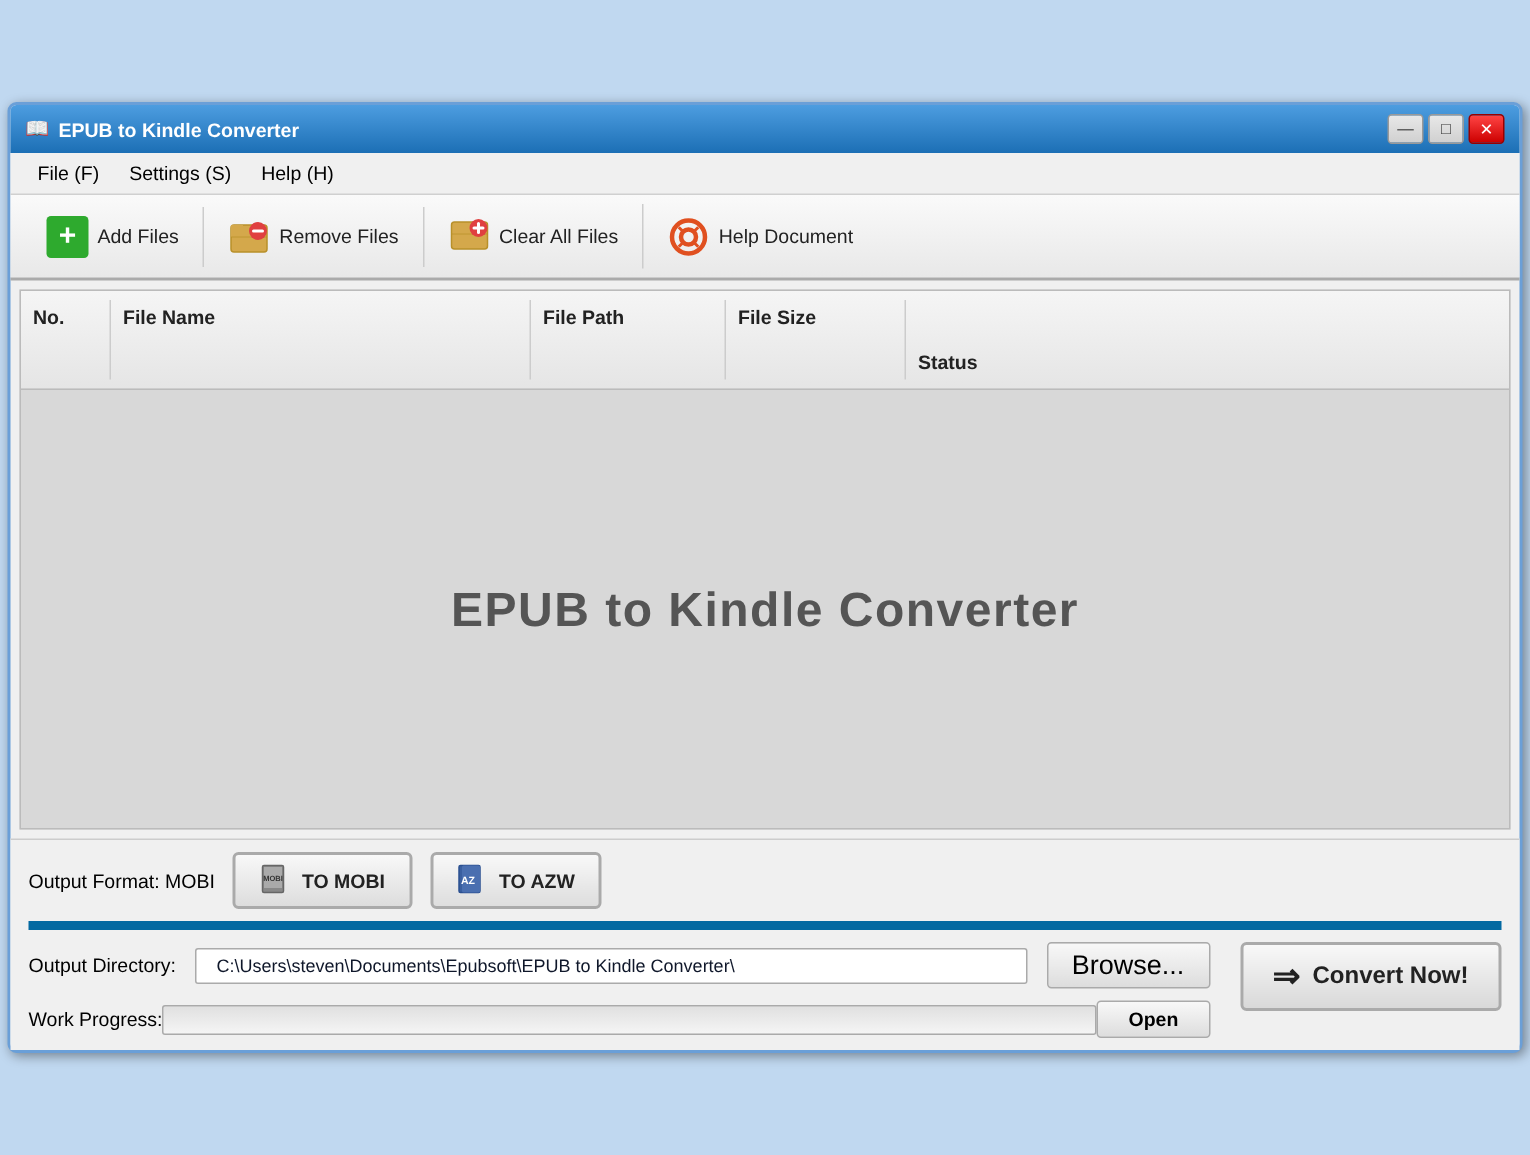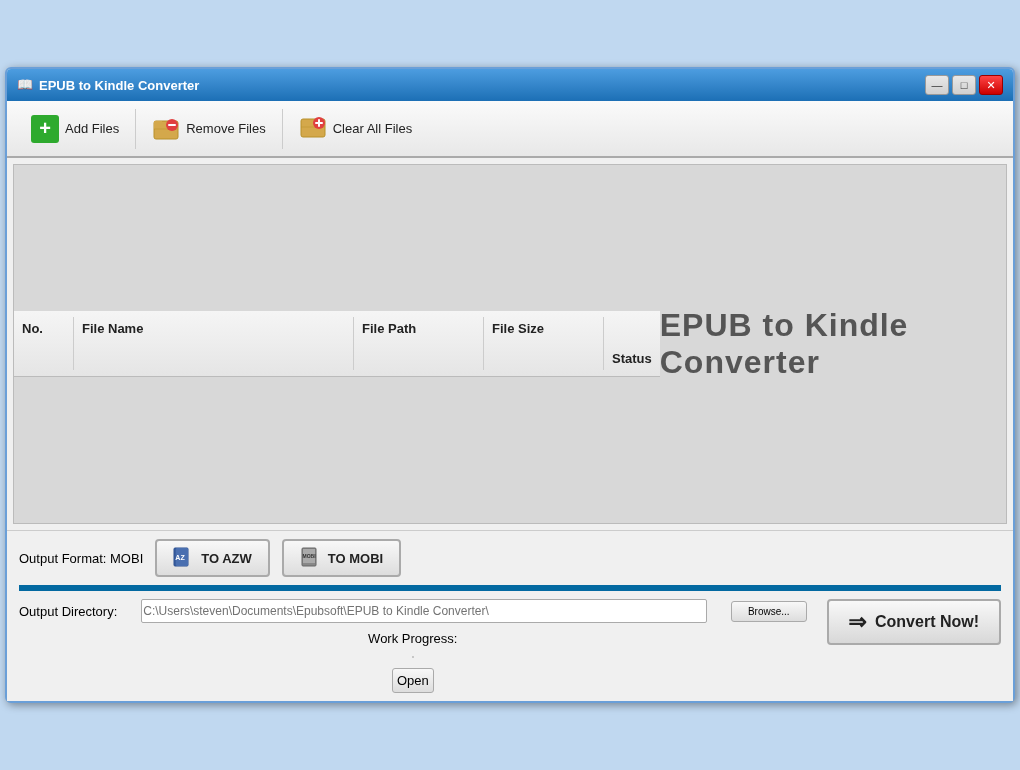--- a/index.html
+++ b/index.html
@@ -130,23 +130,22 @@
       align-items: center;
       justify-content: center;
     }
     
     .file-table-container {
       flex: 1;
       background: #d8d8d8;
       border: 1px solid #bbb;
       margin: 6px;
       display: flex;
-      flex-direction: row;
+      flex-direction: column;
       min-height: 360px;
-      align-items: center;
     }
     .table-header {
       display: grid;
       grid-template-columns: 60px 280px 130px 120px 1fr;
       background: linear-gradient(to bottom, #f5f5f5, #e5e5e5);
       border-bottom: 1px solid #bbb;
       padding: 6px 0;
     }
     .table-header-cell {
       padding: 4px 8px;
@@ -203,85 +202,84 @@
     .format-btn-icon {
       width: 22px;
       height: 22px;
       display: flex;
       align-items: center;
       justify-content: center;
     }
     .output-dir-row {
       display: flex;
       align-items: center;
-      gap: 24px;
+      gap: 13px;
       margin-bottom: 8px;
     }
     .output-dir-label {
       font-size: 13px;
       font-weight: 500;
       white-space: nowrap;
     }
     .output-dir-path {
       flex: 1;
-      padding: 4px 1px;
+      padding: 4px 13px;
       border: 1px solid #aaa;
       background: white;
       font-size: 12px;
-      color: #737373;
+      color: #0f172a;
       border-radius: 2px;
     }
     .browse-btn {
       padding: 4px 16px;
       background: linear-gradient(to bottom, #f8f8f8, #ddd);
       border: 1px solid #aaa;
       border-radius: 3px;
       cursor: pointer;
-      font-size: 10px;
+      font-size: 18px;
     }
     .convert-btn {
       display: flex;
       align-items: center;
       gap: 8px;
       padding: 8px 20px;
       background: linear-gradient(to bottom, #f8f8f8, #d8d8d8);
       border: 2px solid #aaa;
       border-radius: 4px;
       cursor: pointer;
       font-size: 16px;
       font-weight: 700;
       color: #222;
       margin-left: 10px;
       white-space: nowrap;
     }
     .progress-row {
       display: flex;
       align-items: center;
-      gap: 10px;
-      flex-direction: column;
     }
     .progress-label {
       font-size: 13px;
       font-weight: 500;
       white-space: nowrap;
     }
     .progress-bar-container {
       flex: 1;
       height: 20px;
       background: linear-gradient(to bottom, #e0e0e0, #f5f5f5);
       border: 1px solid #aaa;
       border-radius: 2px;
     }
     .open-btn {
-      padding: 4px 4px;
+      padding: 4px 20px;
       background: linear-gradient(to bottom, #f8f8f8, #ddd);
       border: 1px solid #aaa;
       border-radius: 3px;
       cursor: pointer;
       font-size: 13px;
+      font-weight: bold;
     }
     .bottom-left {
       flex: 1;
     }
     .bottom-right {
       display: flex;
       align-items: center;
     }
   </style>
 </head>
@@ -294,20 +292,25 @@
       <span class="title-bar-icon">📖</span>
       <span class="title-text">EPUB to Kindle Converter</span>
     </div>
     <div class="title-buttons">
       <div class="title-btn">—</div>
       <div class="title-btn">□</div>
       <div class="title-btn close">✕</div>
     </div>
   </div>
 
+  <div class="menu-bar">
+    <div class="menu-item">File (F)</div>
+    <div class="menu-item">Settings (S)</div>
+    <div class="menu-item">Help (H)</div>
+  </div>
 
   <div class="toolbar">
     <div class="toolbar-btn">
       <span class="icon-add">+</span>
       <span>Add Files</span>
     </div>
     <div class="toolbar-btn">
       <span class="icon-remove">
         <svg viewBox="0 0 28 28" xmlns="http://www.w3.org/2000/svg">
           <rect x="2" y="6" width="24" height="18" rx="2" fill="#d4a84b" stroke="#b8902a" stroke-width="1"></rect>
@@ -324,58 +327,71 @@
         <svg viewBox="0 0 28 28" xmlns="http://www.w3.org/2000/svg">
           <rect x="2" y="6" width="24" height="18" rx="2" fill="#d4a84b" stroke="#b8902a" stroke-width="1"></rect>
           <path d="M2 14 h24" stroke="#b8902a" stroke-width="0.5"></path>
           <circle cx="20" cy="10" r="6" fill="#e04040"></circle>
           <line x1="17" y1="10" x2="23" y2="10" stroke="white" stroke-width="2" stroke-linecap="round"></line>
           <line x1="20" y1="7" x2="20" y2="13" stroke="white" stroke-width="2" stroke-linecap="round"></line>
         </svg>
       </span>
       <span>Clear All Files</span>
     </div>
+    <div class="toolbar-btn">
+      <span class="icon-help">
+        <svg viewBox="0 0 28 28" xmlns="http://www.w3.org/2000/svg">
+          <circle cx="14" cy="14" r="11" fill="none" stroke="#e05020" stroke-width="3"></circle>
+          <circle cx="14" cy="14" r="5" fill="none" stroke="#e05020" stroke-width="3"></circle>
+          <line x1="7.5" y1="7.5" x2="10.5" y2="10.5" stroke="#e05020" stroke-width="2"></line>
+          <line x1="17.5" y1="17.5" x2="20.5" y2="20.5" stroke="#e05020" stroke-width="2"></line>
+          <line x1="20.5" y1="7.5" x2="17.5" y2="10.5" stroke="#e05020" stroke-width="2"></line>
+          <line x1="7.5" y1="20.5" x2="10.5" y2="17.5" stroke="#e05020" stroke-width="2"></line>
+        </svg>
+      </span>
+      <span>Help Document</span>
+    </div>
   </div>
 
   <div class="file-table-container">
     <div class="table-header">
       <div class="table-header-cell">No.</div>
       <div class="table-header-cell">File Name</div>
       <div class="table-header-cell">File Path</div>
       <div class="table-header-cell">File Size</div>
       <div class="table-header-cell">Status</div>
     </div>
     <div class="table-body">
       <span class="watermark-text">EPUB to Kindle Converter</span>
     </div>
   </div>
 
   <div class="bottom-section">
 
     <div class="output-format-row">
       <span class="output-format-label">Output Format: MOBI</span>
+      <button class="format-btn">
+        <span class="format-btn-icon">
+          <svg viewBox="0 0 22 22" xmlns="http://www.w3.org/2000/svg">
+            <rect x="2" y="1" width="14" height="18" rx="1" fill="#888" stroke="#666" stroke-width="1"></rect>
+            <rect x="3" y="2" width="12" height="14" rx="0" fill="#aaa"></rect>
+            <text x="9" y="11" font-size="5" fill="#333" text-anchor="middle">MOBI</text>
+          </svg>
+        </span>
+        <span>TO MOBI</span>
+      </button>
       <button class="format-btn">
         <span class="format-btn-icon">
           <svg viewBox="0 0 22 22" xmlns="http://www.w3.org/2000/svg">
             <rect x="1" y="1" width="14" height="18" rx="1" fill="#3a5fa0" stroke="#2a4f90" stroke-width="1"></rect>
             <rect x="3" y="1" width="12" height="18" rx="1" fill="#4a6fb0"></rect>
             <text x="7" y="13" font-size="7" fill="white" text-anchor="middle" font-weight="bold">AZ</text>
           </svg>
         </span>
         <span>TO AZW</span>
-      </button>
-      <button class="format-btn">
-        <span class="format-btn-icon">
-          <svg viewBox="0 0 22 22" xmlns="http://www.w3.org/2000/svg">
-            <rect x="2" y="1" width="14" height="18" rx="1" fill="#888" stroke="#666" stroke-width="1"></rect>
-            <rect x="3" y="2" width="12" height="14" rx="0" fill="#aaa"></rect>
-            <text x="9" y="11" font-size="5" fill="#333" text-anchor="middle">MOBI</text>
-          </svg>
-        </span>
-        <span>TO MOBI</span>
       </button>
     </div>
 
     <div style="display:flex; align-items:flex-start; gap:10px;">
       <div class="bottom-left">
         <div class="output-dir-row">
           <span class="output-dir-label">Output Directory:</span>
           <input class="output-dir-path" type="text" value="C:\Users\steven\Documents\Epubsoft\EPUB to Kindle Converter\" style="">
           <button class="browse-btn">Browse...</button>
         </div>

